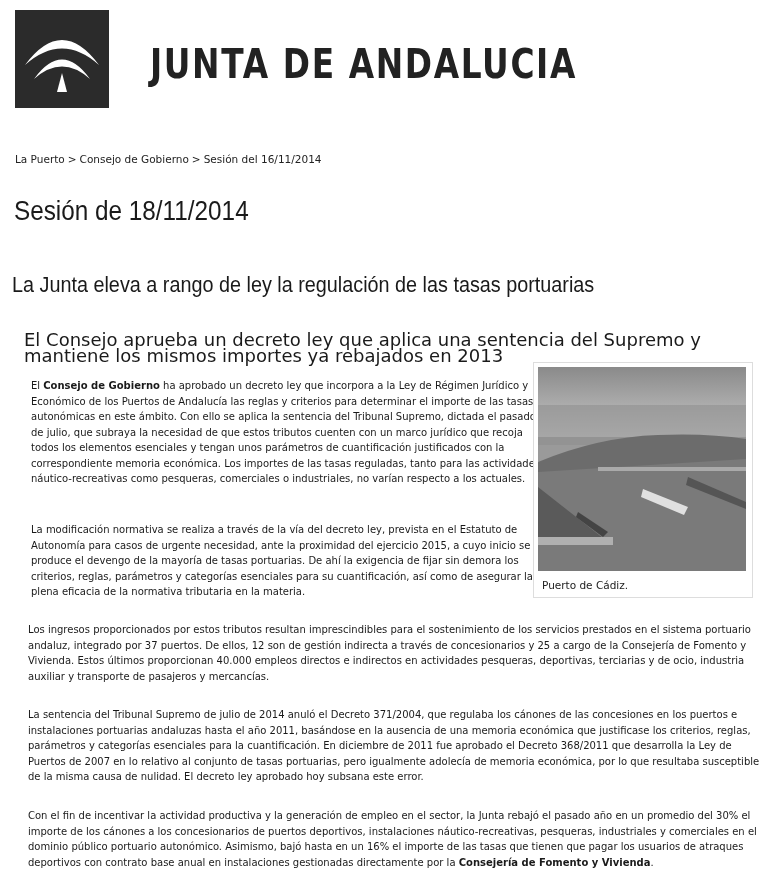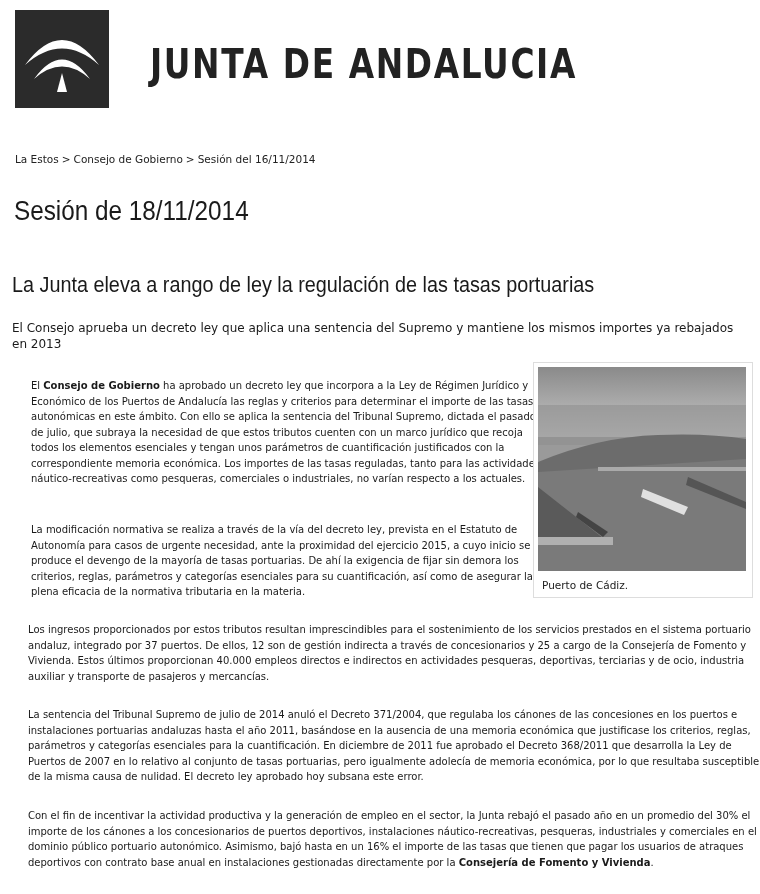--- a/index.html
+++ b/index.html
@@ -31,21 +31,21 @@
       font-size: 27px; color: #1a1a1a; transform: scaleX(0.9); transform-origin: left top;
     }
     .headline {
       position: absolute; left: 12px; top: 272px; margin: 0;
       font-family: "Liberation Sans", sans-serif; font-weight: normal;
       font-size: 22.5px; color: #1a1a1a; transform: scaleX(0.88); transform-origin: left top;
       white-space: nowrap;
     }
     .subtitle {
       position: absolute; left: 12px; top: 320px; width: 735px;
-      font-size: 12px; line-height: 16px; margin: 0;
+      font-size: 18px; line-height: 16px; margin: 12px;
     }
     .p {
       position: absolute; margin: 16px;
       font-size: 10px; line-height: 15.5px; color: #1a1a1a;
     }
     .p b { font-weight: bold; }
     .figure {
       position: absolute; left: 533px; top: 362px; width: 218px; height: 234px;
       border: 1px solid #ddd; background: #fff;
     }
@@ -65,21 +65,21 @@
   <svg viewBox="0 0 94 98">
     <rect width="94" height="98" fill="#2b2b2b"></rect>
     <path d="M10 55 Q47 5 84 55 Q47 22 10 55 Z" fill="#fff"></path>
     <path d="M19 69 Q47 30 75 69 Q47 44 19 69 Z" fill="#fff"></path>
     <polygon points="47,63 42,82 52,82" fill="#fff"></polygon>
   </svg>
 </div>
 <div class="brand">JUNTA DE ANDALUCIA</div>
 
 <nav class="breadcrumb">
-  <a href="#">La Estos</a><span class="sep">&gt;</span><a href="#">Consejo de Gobierno</a><span class="sep">&gt;</span><span>Sesión del 16/11/2014</span>
+  <a href="#">La Puerto</a><span class="sep">&gt;</span><a href="#">Consejo de Gobierno</a><span class="sep">&gt;</span><span>Sesión del 16/11/2014</span>
 </nav>
 
 <h1 class="session-title">Sesión de 18/11/2014</h1>
 
 <h2 class="headline">La Junta eleva a rango de ley la regulación de las tasas portuarias</h2>
 
 <p class="subtitle">El Consejo aprueba un decreto ley que aplica una sentencia del Supremo y mantiene los mismos importes ya rebajados en 2013</p>
 
 <p class="p" style="left:15px; top:362px; width:515px;"><span>El </span><b>Consejo de Gobierno</b><span> ha aprobado un decreto ley que incorpora a la Ley de Régimen Jurídico y Económico de los Puertos de Andalucía las reglas y criterios para determinar el importe de las tasas autonómicas en este ámbito. Con ello se aplica la sentencia del Tribunal Supremo, dictada el pasado 3 de julio, que subraya la necesidad de que estos tributos cuenten con un marco jurídico que recoja todos los elementos esenciales y tengan unos parámetros de cuantificación justificados con la correspondiente memoria económica. Los importes de las tasas reguladas, tanto para las actividades náutico-recreativas como pesqueras, comerciales o industriales, no varían respecto a los actuales.</span></p>
 

